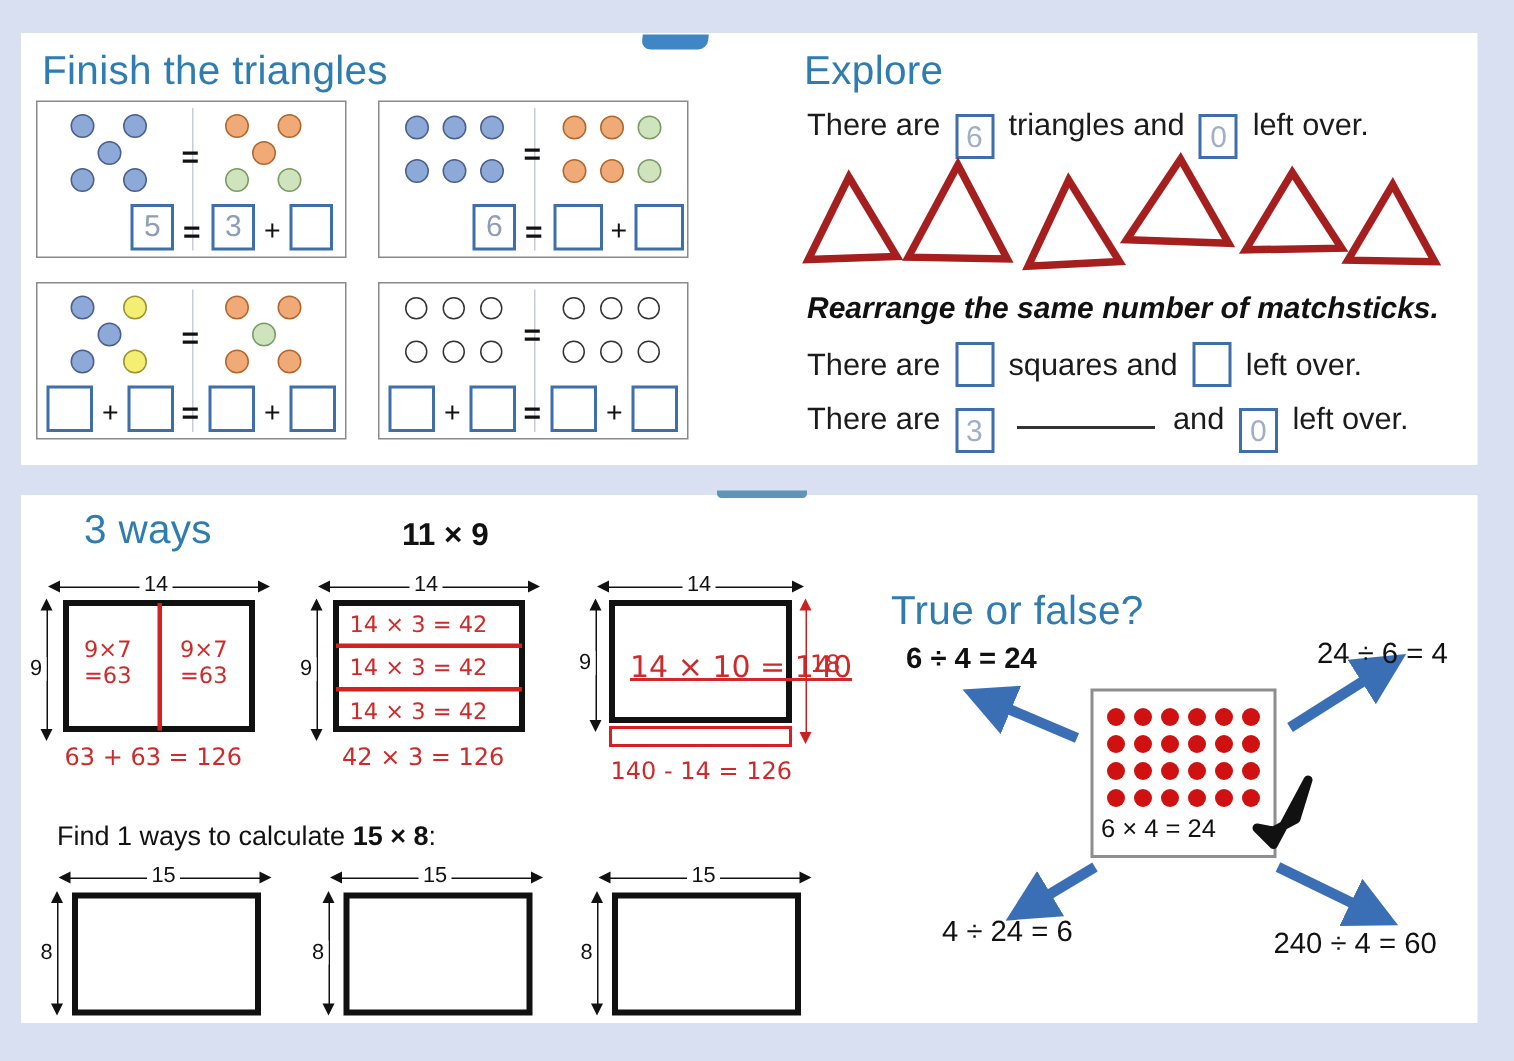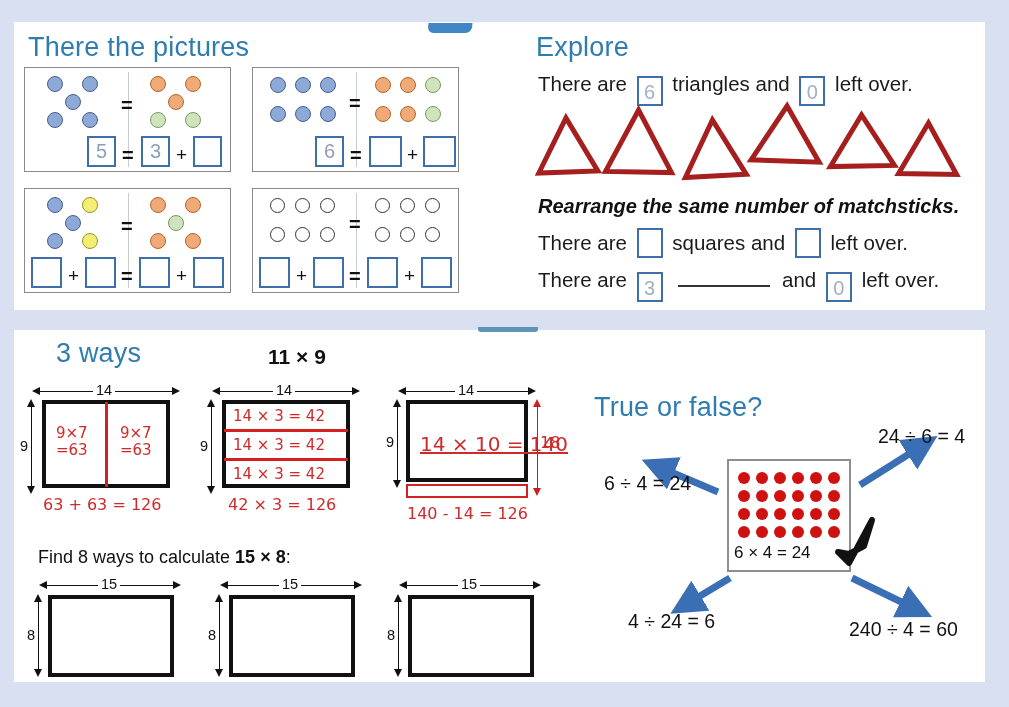--- a/index.html
+++ b/index.html
@@ -80,21 +80,21 @@
   .adot{position:absolute;width:12px;height:12px;border-radius:50%;background:#cf1111;}
   #array-eq{position:absolute;left:734px;top:543px;font-size:17px;color:#111;white-space:nowrap;}
   .arrow-svg{position:absolute;left:0;top:0;width:1009px;height:707px;pointer-events:none;}
 </style>
 </head>
 <body>
 
 <div class="panel" id="panel-top"></div>
 <div class="tab-ribbon" id="tab-top"></div>
 
-<div class="section-title" id="fin-title">There the pictures</div>
+<div class="section-title" id="fin-title">Finish the triangles</div>
 
 <div class="fin-box" style="left:24px;top:67px;width:207px;height:105px;">
   <div class="fin-divider" style="left:103px;"></div>
   <div class="dot d-blue" style="left:22px;top:8px;width:16px;height:16px;"></div>
   <div class="dot d-blue" style="left:57px;top:8px;width:16px;height:16px;"></div>
   <div class="dot d-blue" style="left:40px;top:26px;width:16px;height:16px;"></div>
   <div class="dot d-blue" style="left:22px;top:44px;width:16px;height:16px;"></div>
   <div class="dot d-blue" style="left:57px;top:44px;width:16px;height:16px;"></div>
   <div class="eqsym" style="left:96px;top:27px;">=</div>
   <div class="dot d-orange" style="left:125px;top:8px;width:16px;height:16px;"></div>
@@ -270,21 +270,21 @@
   <div class="hand" style="left:420px;top:433px;font-size:20px;text-decoration:underline;">14 × 10 = 140</div>
   <div style="position:absolute;left:406px;top:484px;width:122px;height:14px;border:2px solid #d42020;box-sizing:border-box;"></div>
   <div class="dimv" style="left:537px;top:405px;height:86px;background:#cc2020;"></div>
   <div class="arrowhead ah-up-r" style="left:533px;top:399px;"></div>
   <div class="arrowhead ah-down-r" style="left:533px;top:488px;"></div>
   <div class="hand" style="left:540px;top:434px;font-size:16px;">18</div>
   <div class="hand" style="left:407px;top:505px;font-size:16px;">140 - 14 = 126</div>
 </div>
 
 <div id="find3">
-  <span>Find 8 ways to calculate </span><b>15 × 8</b><span>:</span>
+  <span>Find 1 ways to calculate </span><b>15 × 8</b><span>:</span>
 </div>
 
 <div>
   <div class="dimh" style="left:45px;top:585px;width:130px;"></div>
   <div class="arrowhead ah-left" style="left:39px;top:581px;"></div>
   <div class="arrowhead ah-right" style="left:173px;top:581px;"></div>
   <div class="dimlabel" style="left:98px;top:576px;">15</div>
   <div class="dimv" style="left:38px;top:600px;height:72px;"></div>
   <div class="arrowhead ah-up" style="left:34px;top:594px;"></div>
   <div class="arrowhead ah-down" style="left:34px;top:669px;"></div>
@@ -325,21 +325,21 @@
     </marker>
   </defs>
   <g stroke="#3a6fb5" stroke-width="7" marker-end="url(#ahb)" fill="none">
     <line x1="718" y1="492" x2="652" y2="464"></line>
     <line x1="860" y1="485" x2="928" y2="442"></line>
     <line x1="730" y1="578" x2="680" y2="608"></line>
     <line x1="852" y1="578" x2="922" y2="612"></line>
   </g>
 </svg>
 
-<div class="tf-label" style="left:604px;top:472px;">6 ÷ 4 = 24</div>
+<div class="tf-label" style="left:604px;top:428px;font-weight:bold;">6 ÷ 4 = 24</div>
 <div class="tf-label" style="left:878px;top:425px;">24 ÷ 6 = 4</div>
 <div class="tf-label" style="left:628px;top:610px;">4 ÷ 24 = 6</div>
 <div class="tf-label" style="left:849px;top:618px;">240 ÷ 4 = 60</div>
 
 <div id="array-box">
   <div class="adot" style="left:9px;top:11px;"></div>
   <div class="adot" style="left:27px;top:11px;"></div>
   <div class="adot" style="left:45px;top:11px;"></div>
   <div class="adot" style="left:63px;top:11px;"></div>
   <div class="adot" style="left:81px;top:11px;"></div>

